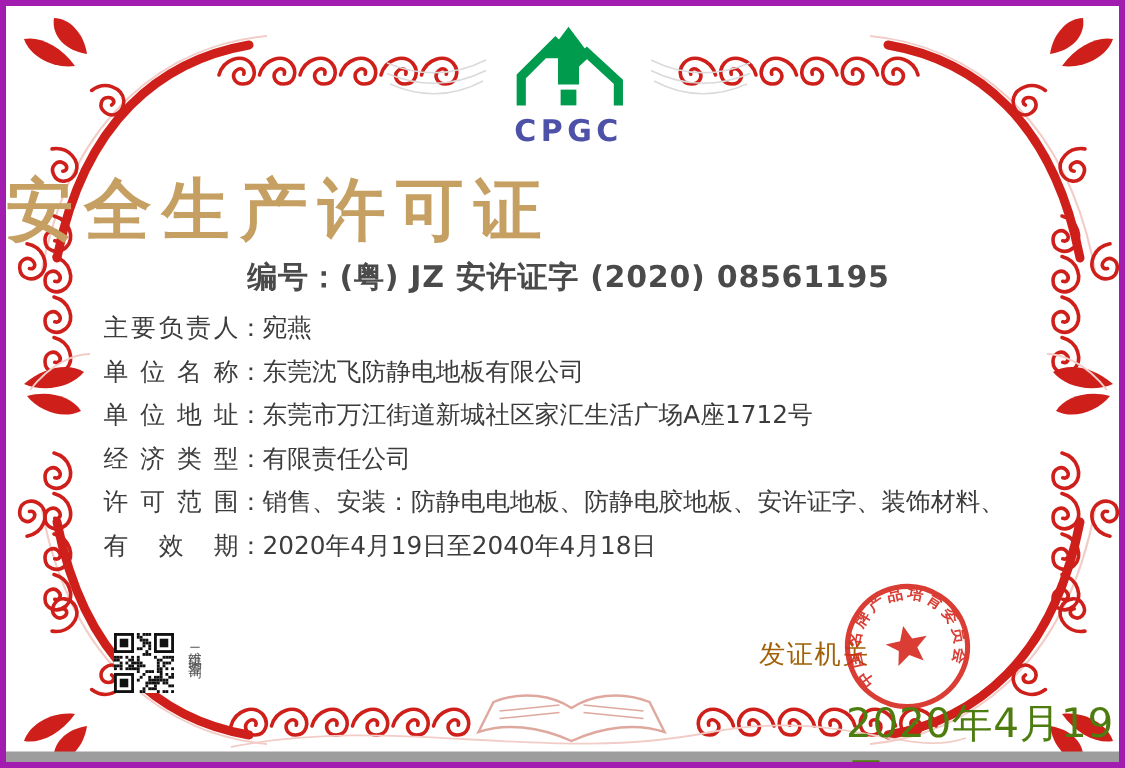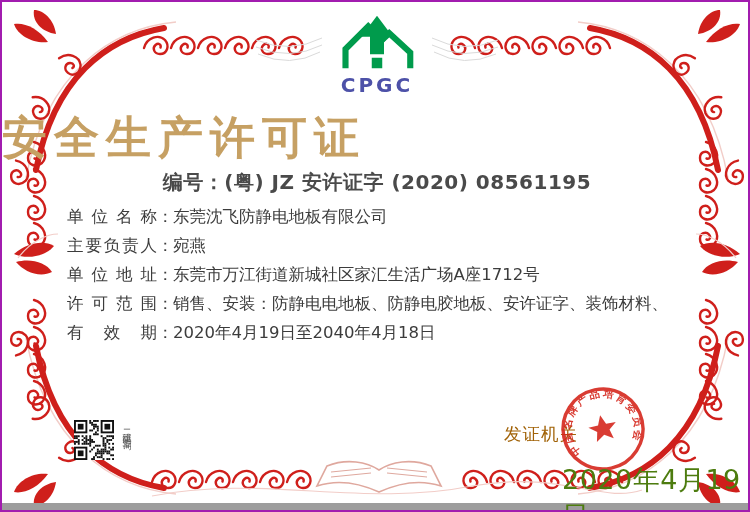--- a/index.html
+++ b/index.html
@@ -1,18 +1,18 @@
 <!DOCTYPE html>
 <html><head>
 <meta charset="utf-8">
 <style>
   html,body{margin:0;padding:0;background:#ffffff;}
   .page{
     position:relative;width:750px;height:512px;overflow:hidden;
-    background:#ffffff;border:2px solid #a21caf;box-sizing:border-box;
+    background:#ffffff;border:4px solid #a21caf;box-sizing:border-box;
     font-family:"DejaVu Sans","Liberation Sans",sans-serif;
   }
   .bottom-edge{position:absolute;left:0;right:0;bottom:0;height:7px;background:#9d9d9d;}
   .border-svg{position:absolute;left:0;top:0;width:750px;height:512px;pointer-events:none;}
 
   
   .logo{position:absolute;left:0;top:12px;width:750px;text-align:center;}
   .logo-text{
     margin-top:1px;font-weight:bold;font-size:20px;letter-spacing:3px;
     color:#4d51a8;line-height:20px;
@@ -142,27 +142,30 @@
       </g>
     </svg>
     <div class="logo-text">CPGC</div>
   </div>
 
   <h1 class="title">安全生产许可证</h1>
   <div class="serial">编号：(粤) JZ 安许证字 (2020) 08561195</div>
 
   <div class="fields">
     <div class="row">
+      <span class="flabel">主要负责人</span><span class="colon">：</span><span class="fvalue"><span>宛燕</span></span>
+    </div>
+    <div class="row">
       <span class="flabel">单位名称</span><span class="colon">：</span><span class="fvalue"><span>东莞沈飞防静电地板有限公司</span></span>
     </div>
     <div class="row">
-      <span class="flabel">主要负责人</span><span class="colon">：</span><span class="fvalue"><span>宛燕</span></span>
-    </div>
-    <div class="row">
       <span class="flabel">单位地址</span><span class="colon">：</span><span class="fvalue"><span>东莞市万江街道新城社区家汇生活广场A座1712号</span></span>
+    </div>
+    <div class="row">
+      <span class="flabel">经济类型</span><span class="colon">：</span><span class="fvalue"><span>有限责任公司</span></span>
     </div>
     <div class="row">
       <span class="flabel">许可范围</span><span class="colon">：</span><span class="fvalue"><div>销售、安装：防静电电地板、防静电胶地板、安许证字、装饰材料、</div></span>
     </div>
     <div class="row">
       <span class="flabel">有效期</span><span class="colon">：</span><span class="fvalue"><span>2020年4月19日至2040年4月18日</span></span>
     </div>
   </div>
 
   <div class="qr-block">

